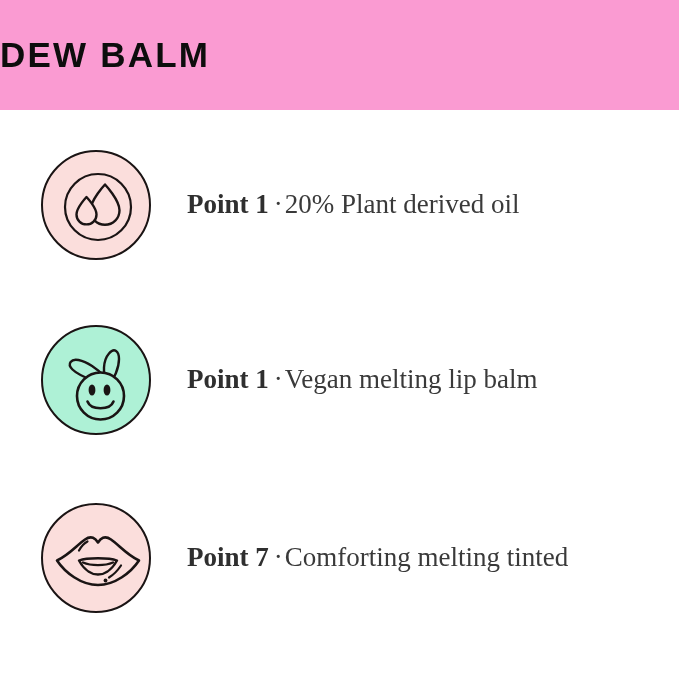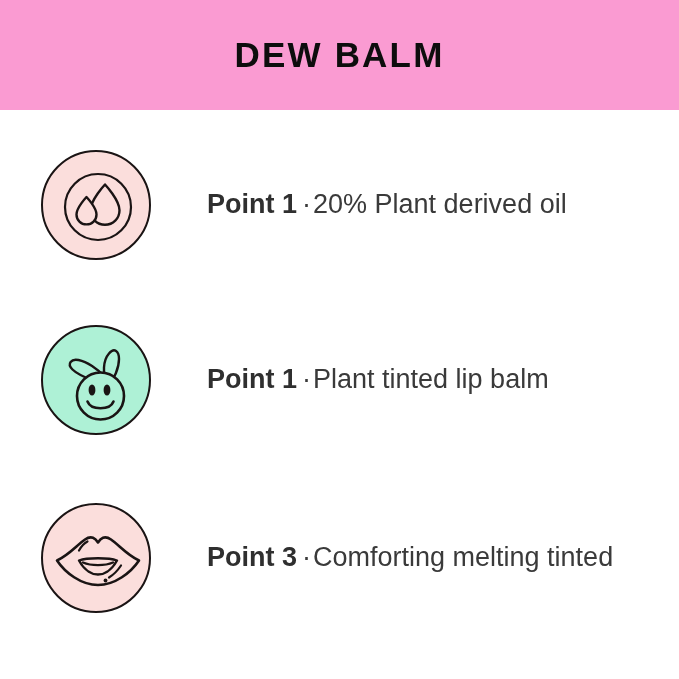--- a/index.html
+++ b/index.html
@@ -24,21 +24,21 @@
   
   .header-band {
     position: absolute;
     left: 0;
     top: 0;
     width: 679px;
     height: 110px;
     background: #fa9bd2;
     display: flex;
     align-items: center;
-    justify-content: center;
+    justify-content: flex-start;
   }
   .header-title {
     font-family: "Liberation Sans", sans-serif;
     font-size: 35px;
     font-weight: bold;
     letter-spacing: 2.2px;
     color: #0d0d0d;
     line-height: 1;
     margin: 0;
     padding-bottom: 2px;
@@ -80,22 +80,22 @@
   .icon-circle svg {
     position: absolute;
     left: 0;
     top: 0;
     width: 110px;
     height: 110px;
     display: block;
   }
 
   .point-text {
-    margin-left: 56px;
-    font-family: Liberation Sans, sans-serif;
+    margin-left: 36px;
+    font-family: Liberation Serif, serif;
     font-size: 27px;
     color: #3a3a3a;
     white-space: nowrap;
     line-height: 1.1;
   }
   .point-label {
     font-weight: bold;
     color: #2f2f2f;
   }
   .point-sep {
@@ -142,39 +142,39 @@
 
           <circle cx="57.5" cy="69" r="23.5" fill="#aef1d6" stroke="#1a1414" stroke-width="2.6"></circle>
 
           <ellipse cx="49" cy="63" rx="3.4" ry="5.6" fill="#1a1414"></ellipse>
           <ellipse cx="64" cy="63" rx="3.4" ry="5.6" fill="#1a1414"></ellipse>
 
           <path d="M44.5 74.5 C48 83.5 67 83.5 70.5 74.5" fill="none" stroke="#1a1414" stroke-width="2.6" stroke-linecap="round"></path>
         </svg>
       </div>
       <div class="point-text">
-        <span class="point-label">Point 1</span><span class="point-sep">·</span><span class="point-desc">Plant tinted lip balm</span>
+        <span class="point-label">Point 1</span><span class="point-sep">·</span><span class="point-desc">Vegan melting lip balm</span>
       </div>
     </div>
 
     <div class="point-row row-3">
       <div class="icon-circle circle-pink">
         <svg viewBox="0 0 110 110" xmlns="http://www.w3.org/2000/svg">
 
           <path d="M14 55.5 C26 50 34 40 42 34.5 C48.5 30 52.5 33.5 55 37.5 C57.5 33.5 61.5 30 68 34.5 C76 40 84 50 96 55.5
                    C88 67.5 72 80 55 80 C38 80 22 67.5 14 55.5 Z" fill="#fbdedc" stroke="#1a1414" stroke-width="2.6" stroke-linejoin="round"></path>
 
           <path d="M36 55.5 C44 52.5 66 52.5 74 55.5 C68 66.5 60 69.5 55 69.5 C50 69.5 42 66.5 36 55.5 Z" fill="#fbdedc" stroke="#1a1414" stroke-width="2.4" stroke-linejoin="round"></path>
 
           <path d="M40 57.5 C48 61 62 61 70 57.5" fill="none" stroke="#1a1414" stroke-width="2.2" stroke-linecap="round"></path>
 
           <path d="M36 45.5 C38.5 41 41.5 38 44.5 36.5" fill="none" stroke="#1a1414" stroke-width="2.2" stroke-linecap="round"></path>
           <path d="M66 72.5 C71 69.5 75 65 78 60.5" fill="none" stroke="#1a1414" stroke-width="2.2" stroke-linecap="round"></path>
           <circle cx="62.5" cy="75.5" r="1.9" fill="#1a1414"></circle>
         </svg>
       </div>
       <div class="point-text">
-        <span class="point-label">Point 3</span><span class="point-sep">·</span><span class="point-desc">Comforting melting tinted</span>
+        <span class="point-label">Point 7</span><span class="point-sep">·</span><span class="point-desc">Comforting melting tinted</span>
       </div>
     </div>
 
   </div>
 </div>
 
 </body></html>

